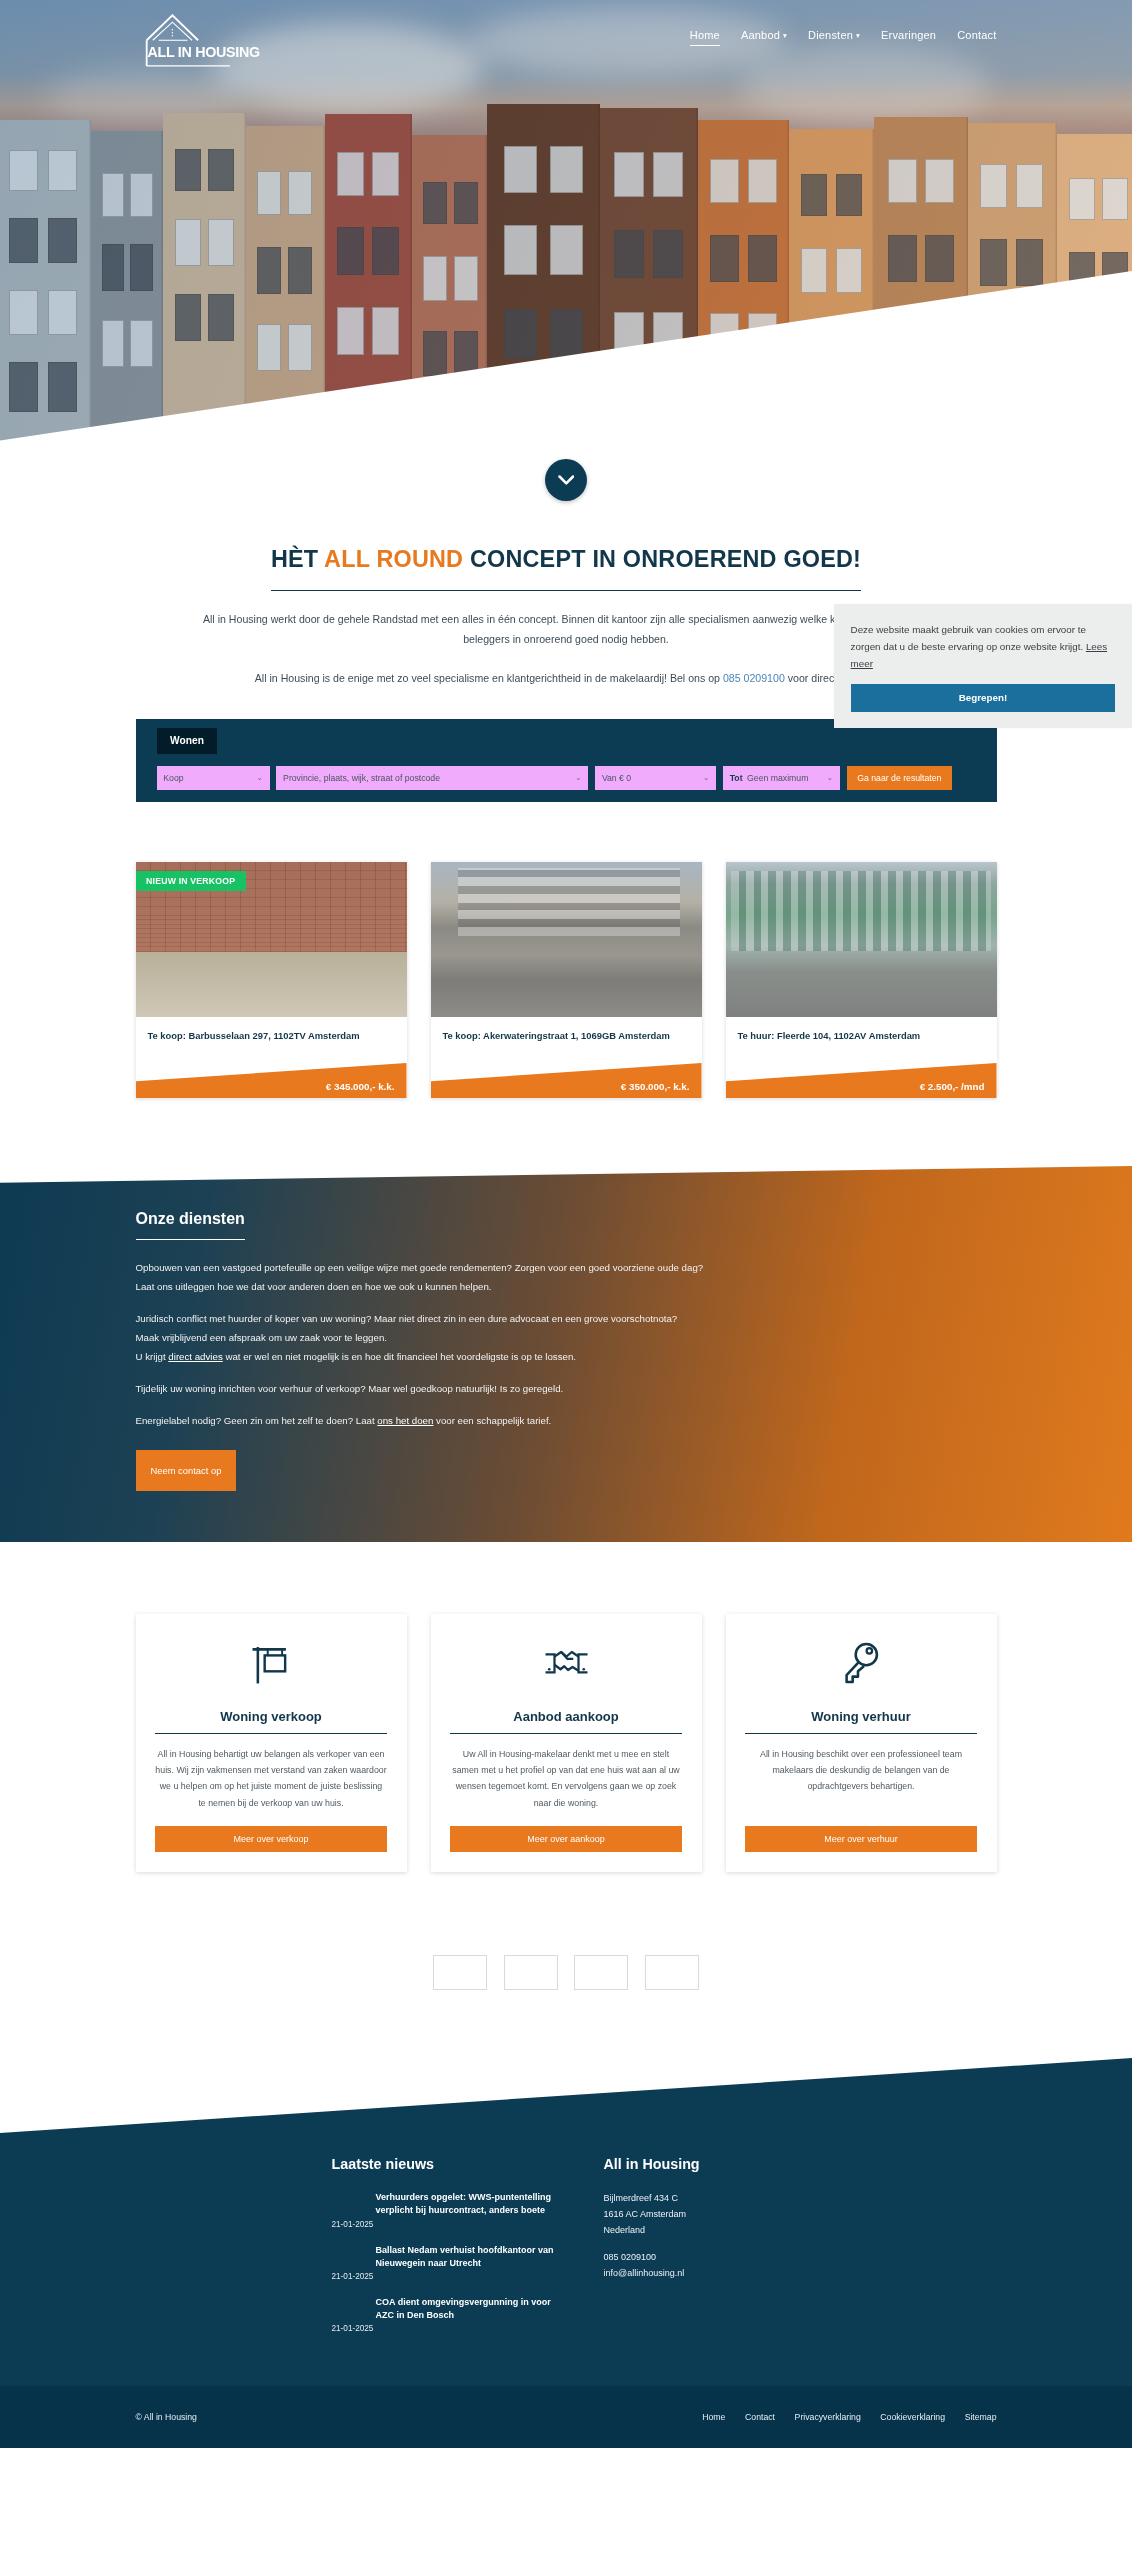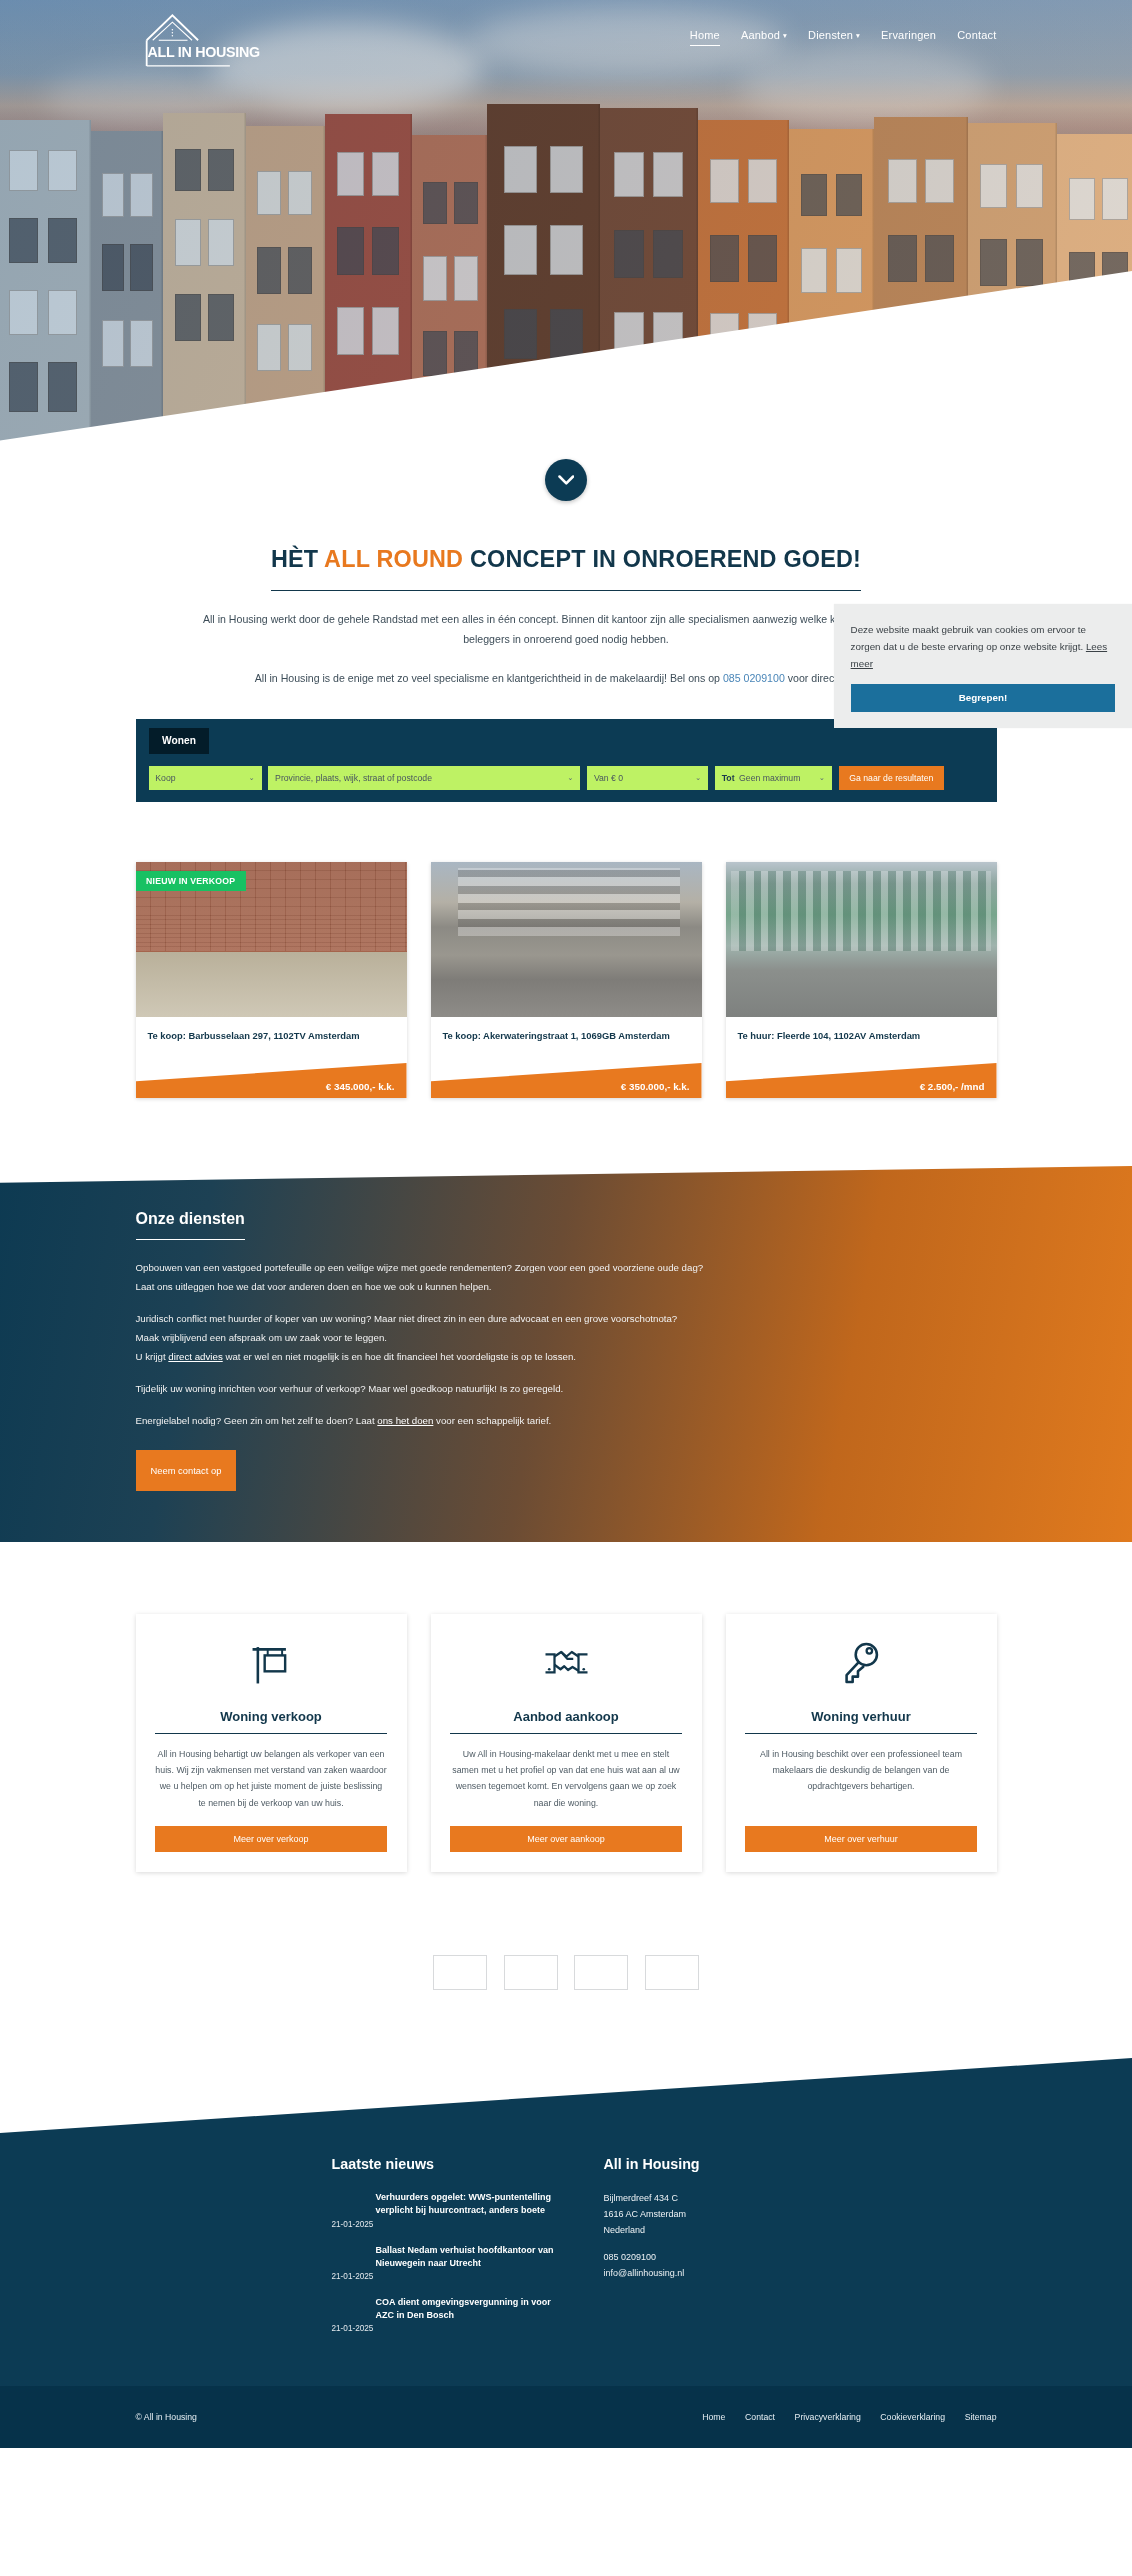--- a/index.html
+++ b/index.html
@@ -156,41 +156,41 @@
     max-width: 770px;
     margin-left: auto;
     margin-right: auto;
   }
   .intro p a { color: #4a86b8; text-decoration: none; }
 
   
   .searchbar-wrap { width: 861px; margin: 30px auto 0; }
   .searchbar {
     background: #0c3b54;
-    padding: 0 0 0 4px;
+    padding: 0 0 0 12px;
     position: relative;
   }
   .search-tabs { display: flex; padding: 9px 9px 0 9px; }
   .search-tab {
     background: #031c29;
     color: #fff;
     font-size: 10.2px;
     font-weight: 700;
     padding: 7.5px 13.6px;
     border: none;
     cursor: pointer;
   }
   .search-row {
     display: flex;
     gap: 6.8px;
     padding: 12px 9px 12px 9px;
     align-items: stretch;
   }
   .sel {
-    background: #bef264;
+    background: #f0abfc;
     height: 24px;
     display: flex;
     align-items: center;
     padding: 0 6.8px;
     font-size: 8.7px;
     color: #49565f;
     position: relative;
     cursor: pointer;
     white-space: nowrap;
   }

